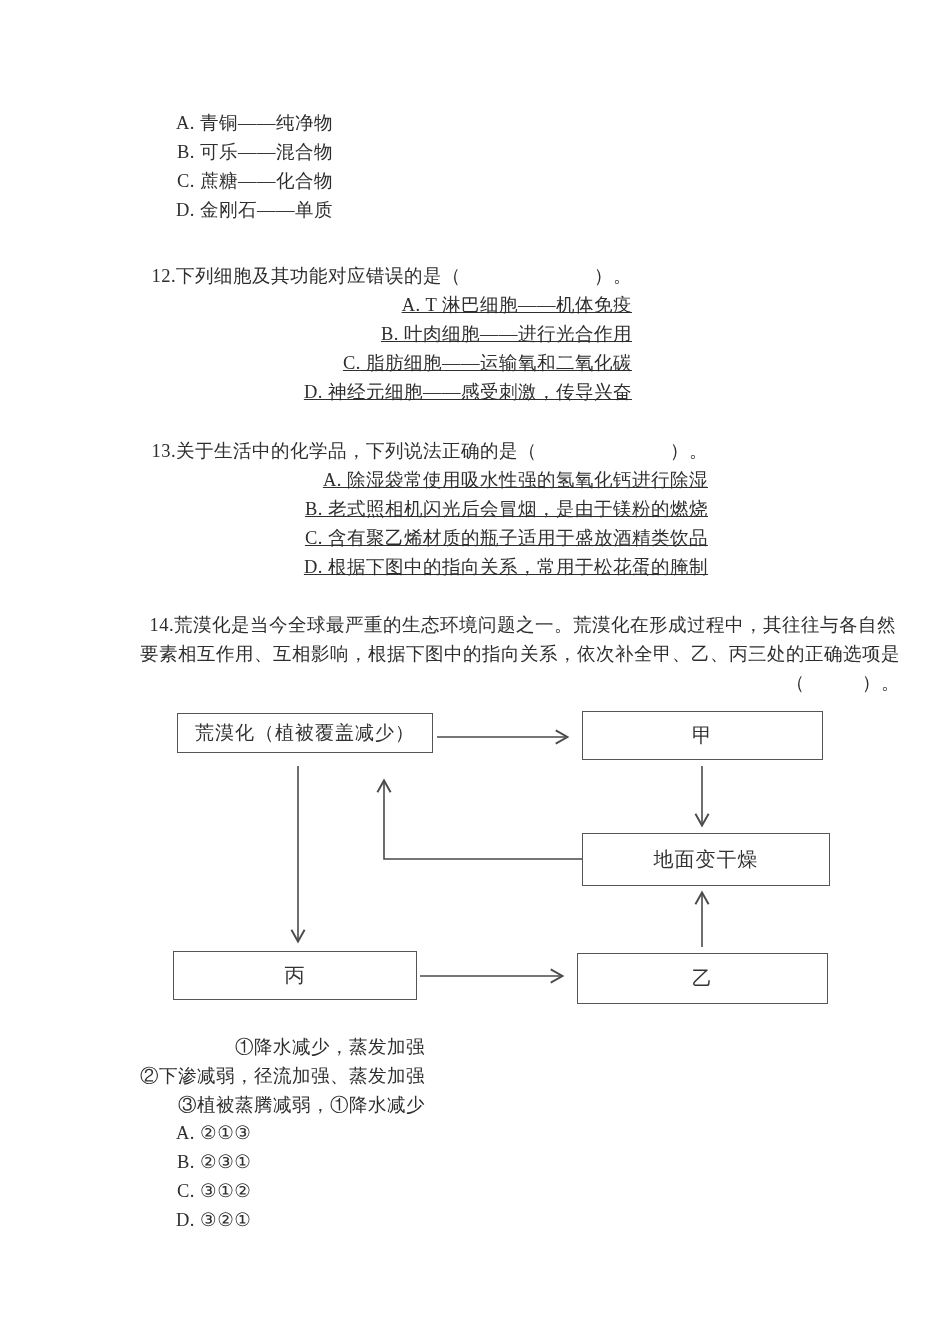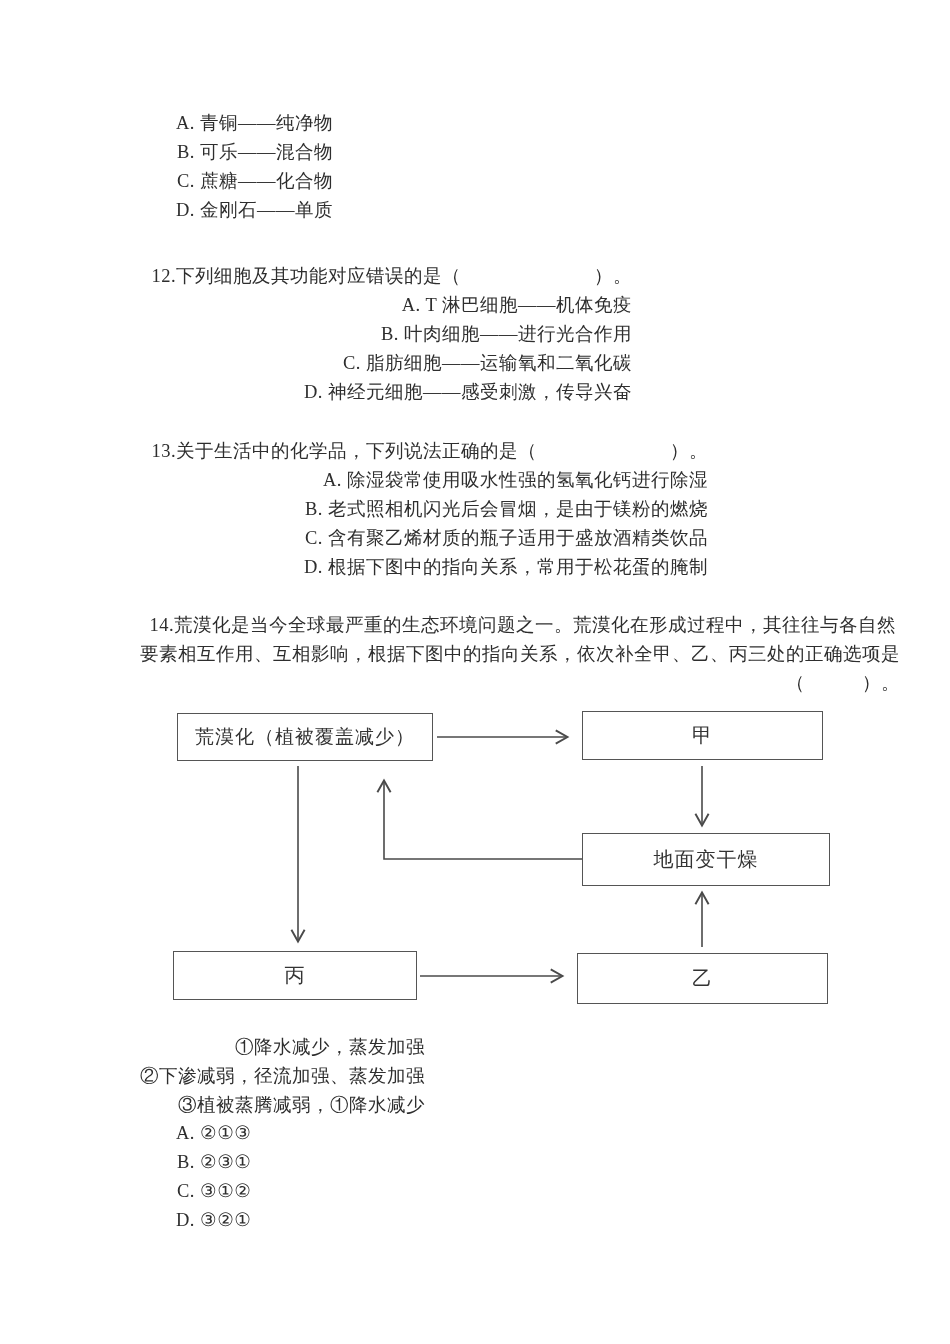--- a/index.html
+++ b/index.html
@@ -12,21 +12,21 @@
   .page { position: relative; width: 950px; height: 1344px; overflow: hidden; background:#fff; }
   .block { position: absolute; text-align: right; }
   .line {
     font-size: 18.5px;
     line-height: 29px;
     white-space: pre;
     letter-spacing: 0.5px;
   }
   .qhead { display: flex; }
   .qnum { display: inline-block; width: 34px; flex: 0 0 34px; }
-  .opts { margin-left: 22px; }
+  .opts { margin-left: 22px; text-decoration: underline; }
   
   .dbox {
     position: absolute;
     border: 1.5px solid #555;
     background: #fff;
     display: flex; align-items: center; justify-content: center;
     font-size: 20px; color: #333;
     letter-spacing: 1px;
     box-sizing: border-box;
   }
@@ -84,21 +84,21 @@
           <path d="M2,1.5 L10,6 L2,10.5" fill="none" stroke="#4a4a4a" stroke-width="1.3"></path>
         </marker>
       </defs>
       <line x1="437" y1="37" x2="566" y2="37" marker-end="url(#ah)"></line>
       <line x1="702" y1="66" x2="702" y2="124" marker-end="url(#ah)"></line>
       <polyline points="582,159 384,159 384,82" marker-end="url(#ah)"></polyline>
       <line x1="298" y1="66" x2="298" y2="240" marker-end="url(#ah)"></line>
       <line x1="420" y1="276" x2="561" y2="276" marker-end="url(#ah)"></line>
       <line x1="702" y1="247" x2="702" y2="194" marker-end="url(#ah)"></line>
     </svg>
-    <div class="dbox" style="left:177px; top:713px; width:256px; height:48px; font-size:19px;">荒漠化（植被覆盖减少）</div>
+    <div class="dbox" style="left:177px; top:713px; width:256px; height:40px; font-size:19px;">荒漠化（植被覆盖减少）</div>
     <div class="dbox" style="left:582px; top:711px; width:241px; height:49px;">甲</div>
     <div class="dbox" style="left:582px; top:833px; width:248px; height:53px;">地面变干燥</div>
     <div class="dbox" style="left:173px; top:951px; width:244px; height:49px;">丙</div>
     <div class="dbox" style="left:577px; top:953px; width:251px; height:51px;">乙</div>
   </div>
 
   <section class="block" style="left:140px; top:1033px;">
     <div class="line">①降水减少，蒸发加强</div>
     <div class="line">②下渗减弱，径流加强、蒸发加强</div>
     <div class="line">③植被蒸腾减弱，①降水减少</div>

